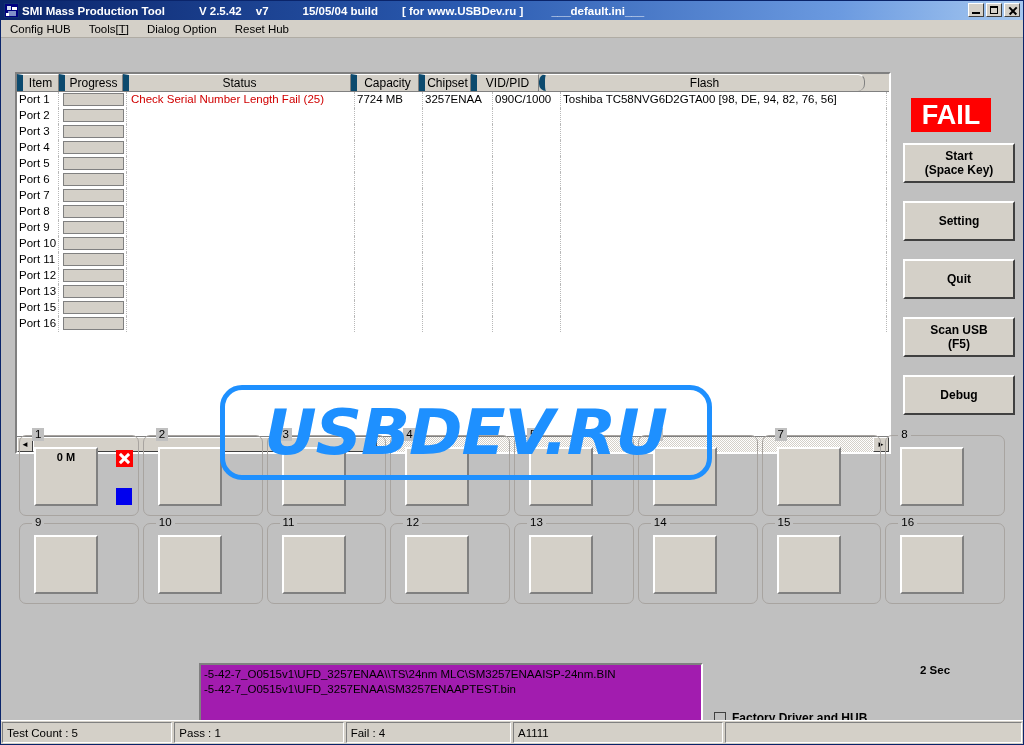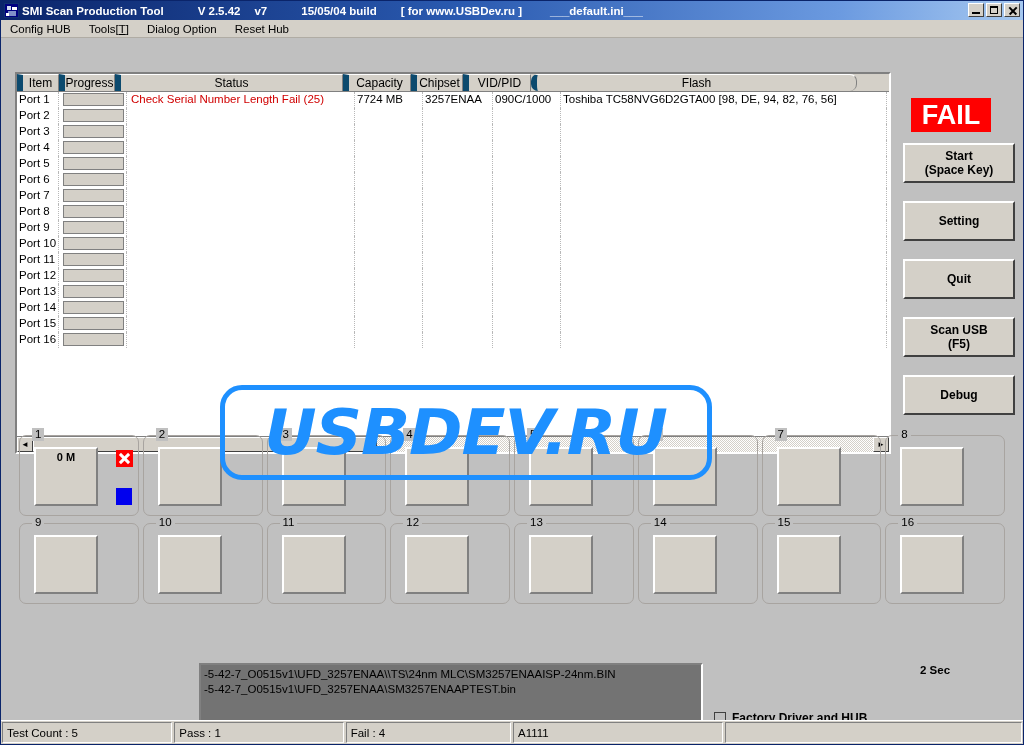--- a/index.html
+++ b/index.html
@@ -192,21 +192,21 @@
     content:"";position:absolute;left:2px;top:7px;width:13px;height:3px;background:#ffffff;
   }
   .slot .xmark:before{transform:rotate(45deg);}
   .slot .xmark:after{transform:rotate(-45deg);}
   .slot .bluebox{
     position:absolute;left:97px;top:60px;width:16px;height:17px;background:#0000ee;
   }
   
   #pathbox{
     position:absolute;left:198px;top:625px;width:504px;height:64px;
-    background:#737373;
+    background:#a21caf;
     border:2px solid;border-color:#808080 #ffffff #ffffff #808080;
     box-sizing:border-box;
     padding:2px 3px;
     font-size:11.5px;line-height:15px;
     overflow:hidden;white-space:nowrap;
   }
   #secs{position:absolute;left:919px;top:626px;font-size:11.5px;font-weight:bold;}
   #factchk{position:absolute;left:713px;top:673px;display:flex;align-items:center;}
   #factchk .box{
     width:12px;height:12px;background:#c0c0c0;
@@ -251,21 +251,21 @@
 
 <div id="window">
 
   <div id="titlebar">
     <div id="app-icon">
       <div class="g1"></div>
         <div class="g2"></div>
         <div class="g3"></div>
         <div class="g4"></div>
     </div>
-    <span class="title-text" id="title-main">SMI Scan Production Tool</span>
+    <span class="title-text" id="title-main">SMI Mass Production Tool</span>
     <span class="title-text" id="title-ver">V 2.5.42</span>
     <span class="title-text" id="title-v7">v7</span>
     <span class="title-text" id="title-build">15/05/04 build</span>
     <span class="title-text" id="title-for">[ for www.USBDev.ru ]</span>
     <span class="title-text" id="title-ini">___default.ini___</span>
     <div id="titlebuttons">
       <div class="tbtn">
           <div class="mn"></div>
         </div>
       <div class="tbtn">
@@ -283,21 +283,21 @@
       <div class="menu-item">Tools[<u>T</u>]</div>
       <div class="menu-item">Dialog Option</div>
       <div class="menu-item">Reset Hub</div>
     </div>
 
   <div id="client">
 
     <div id="listview">
       <div id="lv-header">
           <div class="hcell" style="width: 42px;">Item</div>
-          <div class="hcell" style="width: 56px;">Progress</div>
+          <div class="hcell" style="width: 64px;">Progress</div>
           <div class="hcell" style="width: 228px;">Status</div>
           <div class="hcell" style="width: 68px;">Capacity</div>
           <div class="hcell" style="width: 52px;">Chipset</div>
           <div class="hcell" style="width: 68px;">VID/PID</div>
           <div class="hcell" style="width: 326px; border-radius: 7px;">Flash</div>
         </div>
       <div id="lv-rows">
           <div class="lrow">
             <div class="lcell c-item" style="width: 42px;">Port 1</div>
             <div class="lcell c-progress" style="width: 68px;">
@@ -425,31 +425,20 @@
               <div class="progbox"></div>
             </div>
             <div class="lcell c-status" style="width: 228px;"></div>
             <div class="lcell c-capacity" style="width: 68px;"></div>
             <div class="lcell c-chipset" style="width: 70px;"></div>
             <div class="lcell c-vidpid" style="width: 68px;"></div>
             <div class="lcell c-flash" style="width: 326px;"></div>
           </div>
           <div class="lrow">
             <div class="lcell c-item" style="width: 42px;">Port 13</div>
-            <div class="lcell c-progress" style="width: 68px;">
-              <div class="progbox"></div>
-            </div>
-            <div class="lcell c-status" style="width: 228px;"></div>
-            <div class="lcell c-capacity" style="width: 68px;"></div>
-            <div class="lcell c-chipset" style="width: 70px;"></div>
-            <div class="lcell c-vidpid" style="width: 68px;"></div>
-            <div class="lcell c-flash" style="width: 326px;"></div>
-          </div>
-          <div class="lrow">
-            <div class="lcell c-item" style="width: 42px;">Port 14</div>
             <div class="lcell c-progress" style="width: 68px;">
               <div class="progbox"></div>
             </div>
             <div class="lcell c-status" style="width: 228px;"></div>
             <div class="lcell c-capacity" style="width: 68px;"></div>
             <div class="lcell c-chipset" style="width: 70px;"></div>
             <div class="lcell c-vidpid" style="width: 68px;"></div>
             <div class="lcell c-flash" style="width: 326px;"></div>
           </div>
           <div class="lrow">

